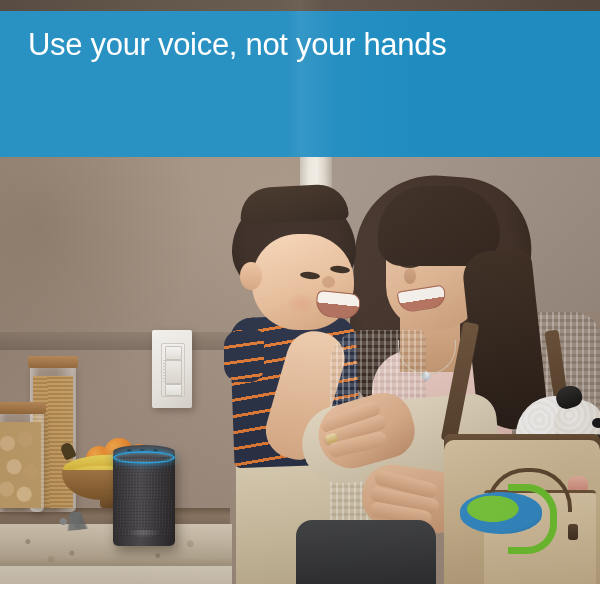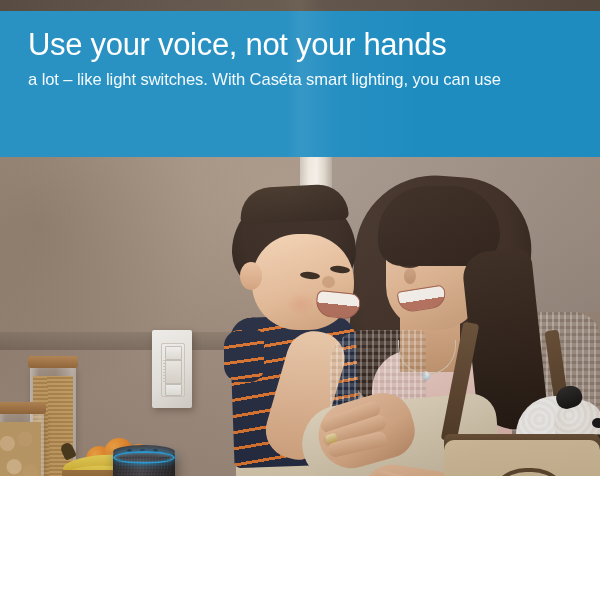--- a/index.html
+++ b/index.html
@@ -7,21 +7,21 @@
     margin: 0;
     padding: 0;
     background: #ffffff;
   }
   body {
     font-family: "Liberation Sans", sans-serif;
   }
   #ad {
     position: relative;
     width: 600px;
-    height: 476px;
+    height: 584px;
     overflow: hidden;
     background: #a08e80;
   }
 
   
   .scene { position:absolute; inset:0; overflow:hidden; }
 
   
   .wall-top {
     position:absolute; left:0; top:0; width:100%; height:18px;
@@ -640,17 +640,16 @@
     <div class="sippy"></div>
     <div class="sippy-handle"></div>
     <div class="bag-clasp"></div>
 
     <div class="grade"></div>
   </div>
 
   <div class="banner">
     <h1 class="headline">Use your voice, not your hands</h1>
     <p class="subcopy">
-      <span class="ln">a lot – like light switches. With Caséta smart lighting, you can use</span>
     </p>
   </div>
 
 </div>
 
 </body></html>

